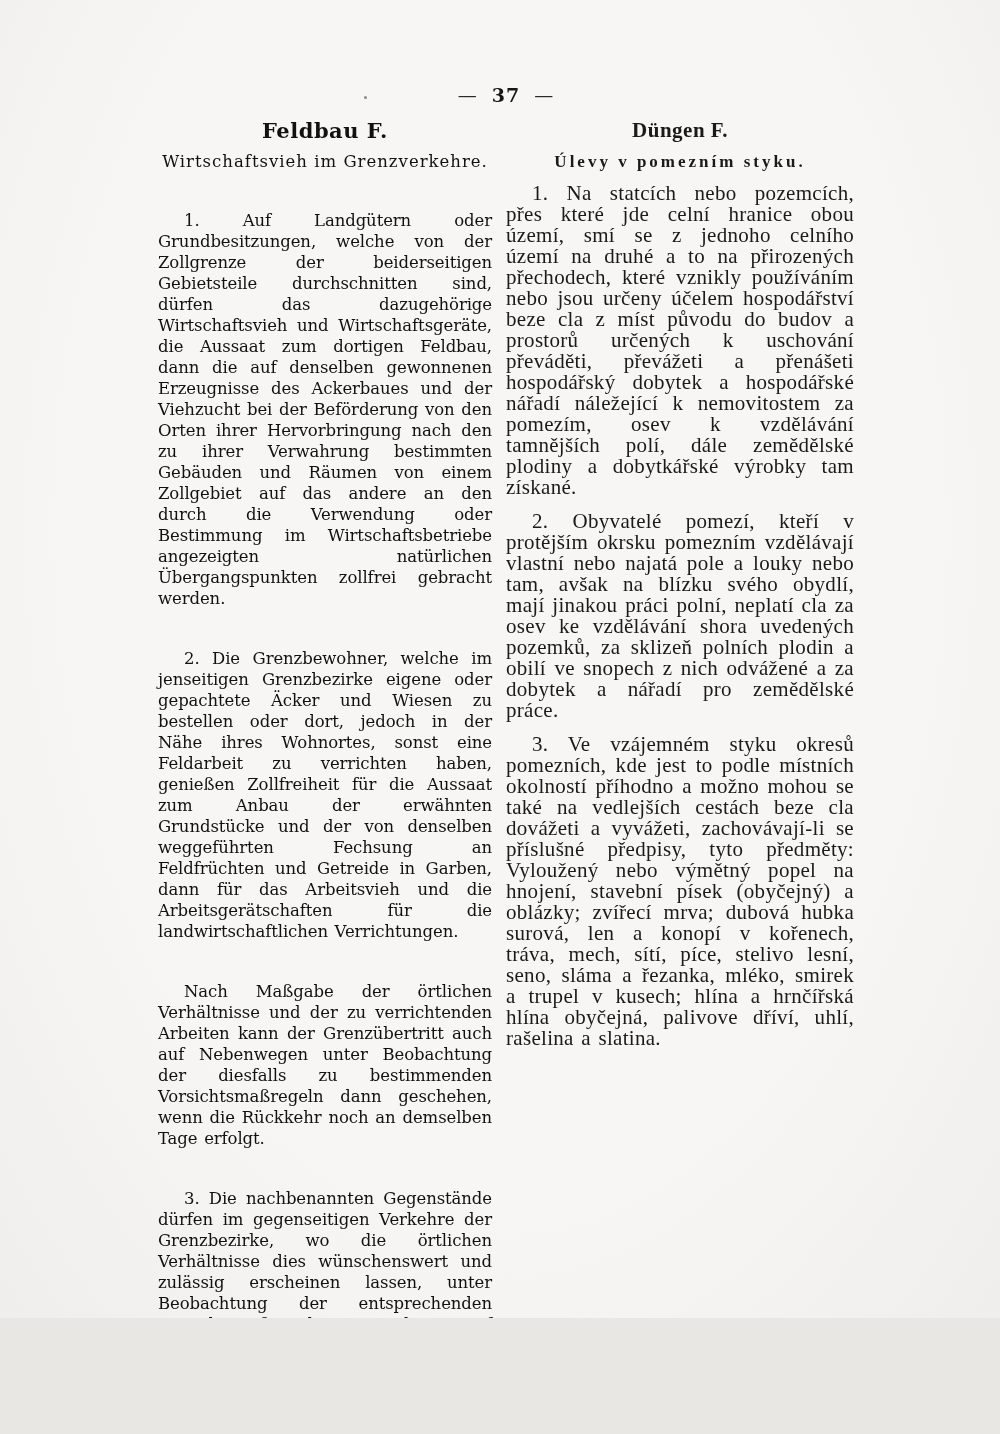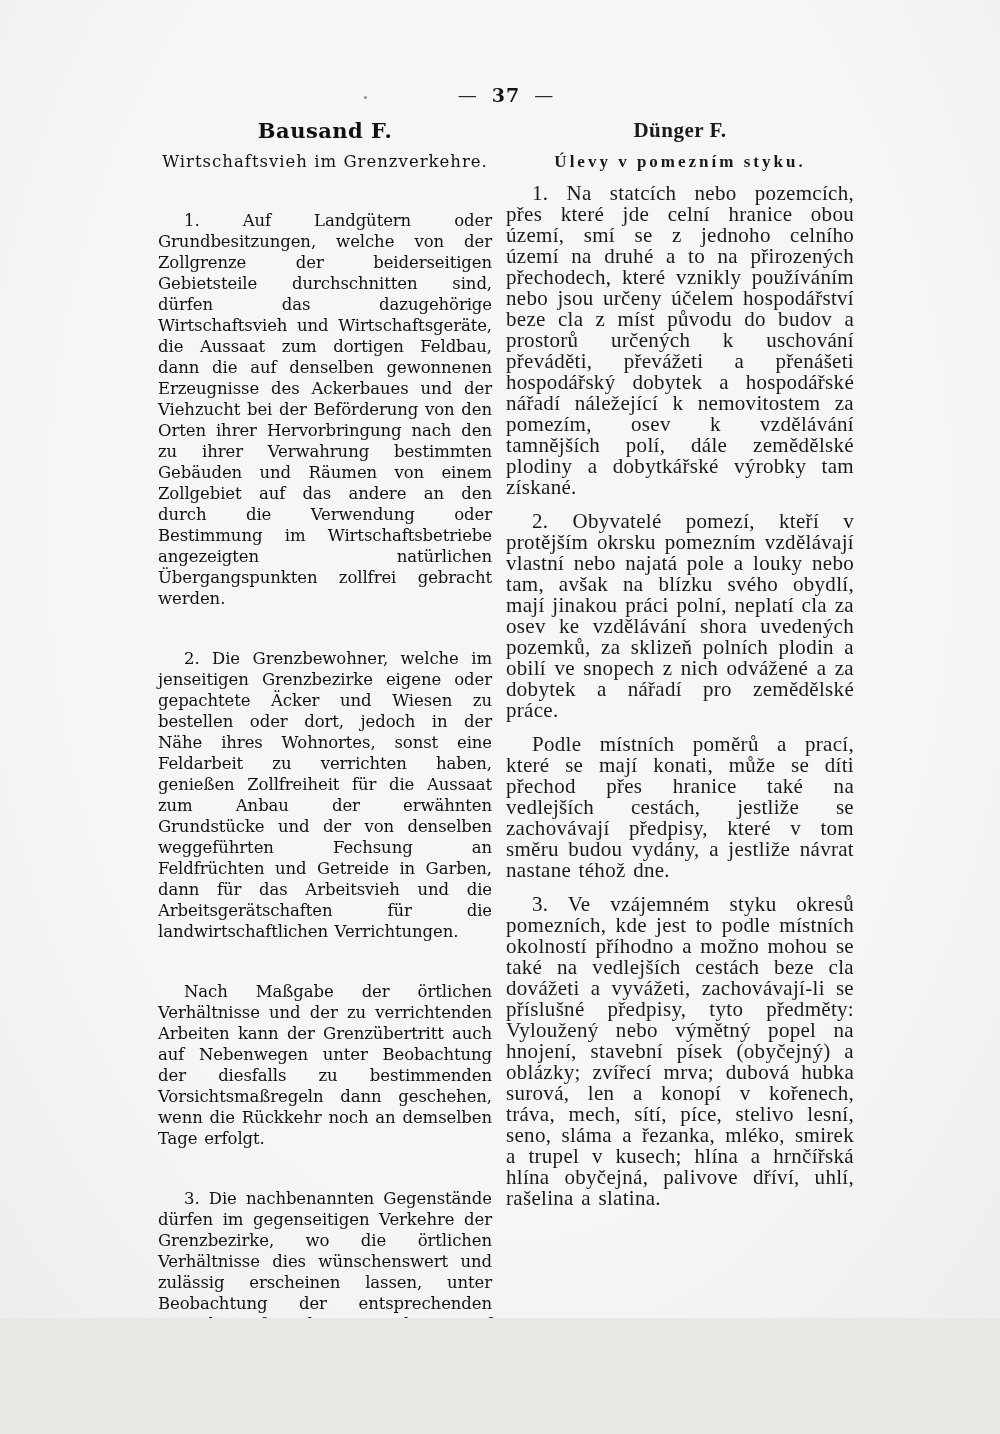--- a/index.html
+++ b/index.html
@@ -108,34 +108,33 @@
 
   <div class="page-number-row">
     <span class="dash">—</span><span class="num">37</span><span class="dash">—</span>
   </div>
 
   <div class="speck speck1"></div>
 
   <div class="columns">
 
     <div class="col col-german">
-      <h1>Bausand F.</h1>
+      <h1>Feldbau F.</h1>
       <h2>Wirtschaftsvieh im Grenzverkehre.</h2>
       <p>1. Auf Landgütern oder Grundbesitzungen, welche von der Zollgrenze der beiderseitigen Gebietsteile durchschnitten sind, dürfen das dazugehörige Wirtschaftsvieh und Wirtschaftsgeräte, die Aussaat zum dortigen Feldbau, dann die auf denselben gewonnenen Erzeugnisse des Ackerbaues und der Viehzucht bei der Beförderung von den Orten ihrer Hervorbringung nach den zu ihrer Verwahrung bestimmten Gebäuden und Räumen von einem Zollgebiet auf das andere an den durch die Verwendung oder Bestimmung im Wirtschaftsbetriebe angezeigten natürlichen Übergangspunkten zollfrei gebracht werden.</p>
       <p>2. Die Grenzbewohner, welche im jenseitigen Grenzbezirke eigene oder gepachtete Äcker und Wiesen zu bestellen oder dort, jedoch in der Nähe ihres Wohnortes, sonst eine Feldarbeit zu verrichten haben, genießen Zollfreiheit für die Aussaat zum Anbau der erwähnten Grundstücke und der von denselben weggeführten Fechsung an Feldfrüchten und Getreide in Garben, dann für das Arbeitsvieh und die Arbeitsgerätschaften für die landwirtschaftlichen Verrichtungen.</p>
       <p>Nach Maßgabe der örtlichen Verhältnisse und der zu verrichtenden Arbeiten kann der Grenzübertritt auch auf Nebenwegen unter Beobachtung der diesfalls zu bestimmenden Vorsichtsmaßregeln dann geschehen, wenn die Rückkehr noch an demselben Tage erfolgt.</p>
       <p>3. Die nachbenannten Gegenstände dürfen im gegenseitigen Verkehre der Grenzbezirke, wo die örtlichen Verhältnisse dies wünschenswert und zulässig erscheinen lassen, unter Beobachtung der entsprechenden Vorsichtsmaßregeln auch auf Nebenwegen zollfrei ein- und austreten: Ausgelaugte oder Auswurfsasche zum Düngen, gemeiner Bausand und Kieselsteine, tierischer Dünger, roher Feuerschwamm, Flachs und Hanf in Wurzeln, Gras, Moos, Binsen, Futterkräuter, Waldstreu, Heu, Stroh und Häckerling, Milch, Schmirgel und Trippel in Stücken, gemeiner Ton und gemeine Töpfererde, Brennholz, Kohle, Torf und Moorerde.</p>
     </div>
 
     <div class="col col-czech">
-      <h1>Dünger F.</h1>
+      <h1>Düngen F.</h1>
       <h2>Úlevy v pomezním styku.</h2>
       <p>1. Na statcích nebo pozemcích, přes které jde celní hranice obou území, smí se z jednoho celního území na druhé a to na přirozených přechodech, které vznikly používáním nebo jsou určeny účelem hospodářství beze cla z míst původu do budov a prostorů určených k uschování převáděti, převážeti a přenášeti hospodářský dobytek a hospodářské nářadí náležející k nemovitostem za pomezím, osev k vzdělávání tamnějších polí, dále zemědělské plodiny a dobytkářské výrobky tam získané.</p>
       <p>2. Obyvatelé pomezí, kteří v protějším okrsku pomezním vzdělávají vlastní nebo najatá pole a louky nebo tam, avšak na blízku svého obydlí, mají jinakou práci polní, neplatí cla za osev ke vzdělávání shora uvedených pozemků, za sklizeň polních plodin a obilí ve snopech z nich odvážené a za dobytek a nářadí pro zemědělské práce.</p>
-      <p>Podle místních poměrů a prací, které se mají konati, může se díti přechod přes hranice také na vedlejších cestách, jestliže se zachovávají předpisy, které v tom směru budou vydány, a jestliže návrat nastane téhož dne.</p>
       <p>3. Ve vzájemném styku okresů pomezních, kde jest to podle místních okolností příhodno a možno mohou se také na vedlejších cestách beze cla dovážeti a vyvážeti, zachovávají-li se příslušné předpisy, tyto předměty: Vyloužený nebo výmětný popel na hnojení, stavební písek (obyčejný) a oblázky; zvířecí mrva; dubová hubka surová, len a konopí v kořenech, tráva, mech, sítí, píce, stelivo lesní, seno, sláma a řezanka, mléko, smirek a trupel v kusech; hlína a hrnčířská hlína obyčejná, palivove dříví, uhlí, rašelina a slatina.</p>
     </div>
 
   </div>
 
   <div class="footer">
     <span>Digitalisierung gefördert durch die Deutsche Forschungsgemeinschaft ·</span>
     <span class="dfg-box">DFG</span>
   </div>
 

